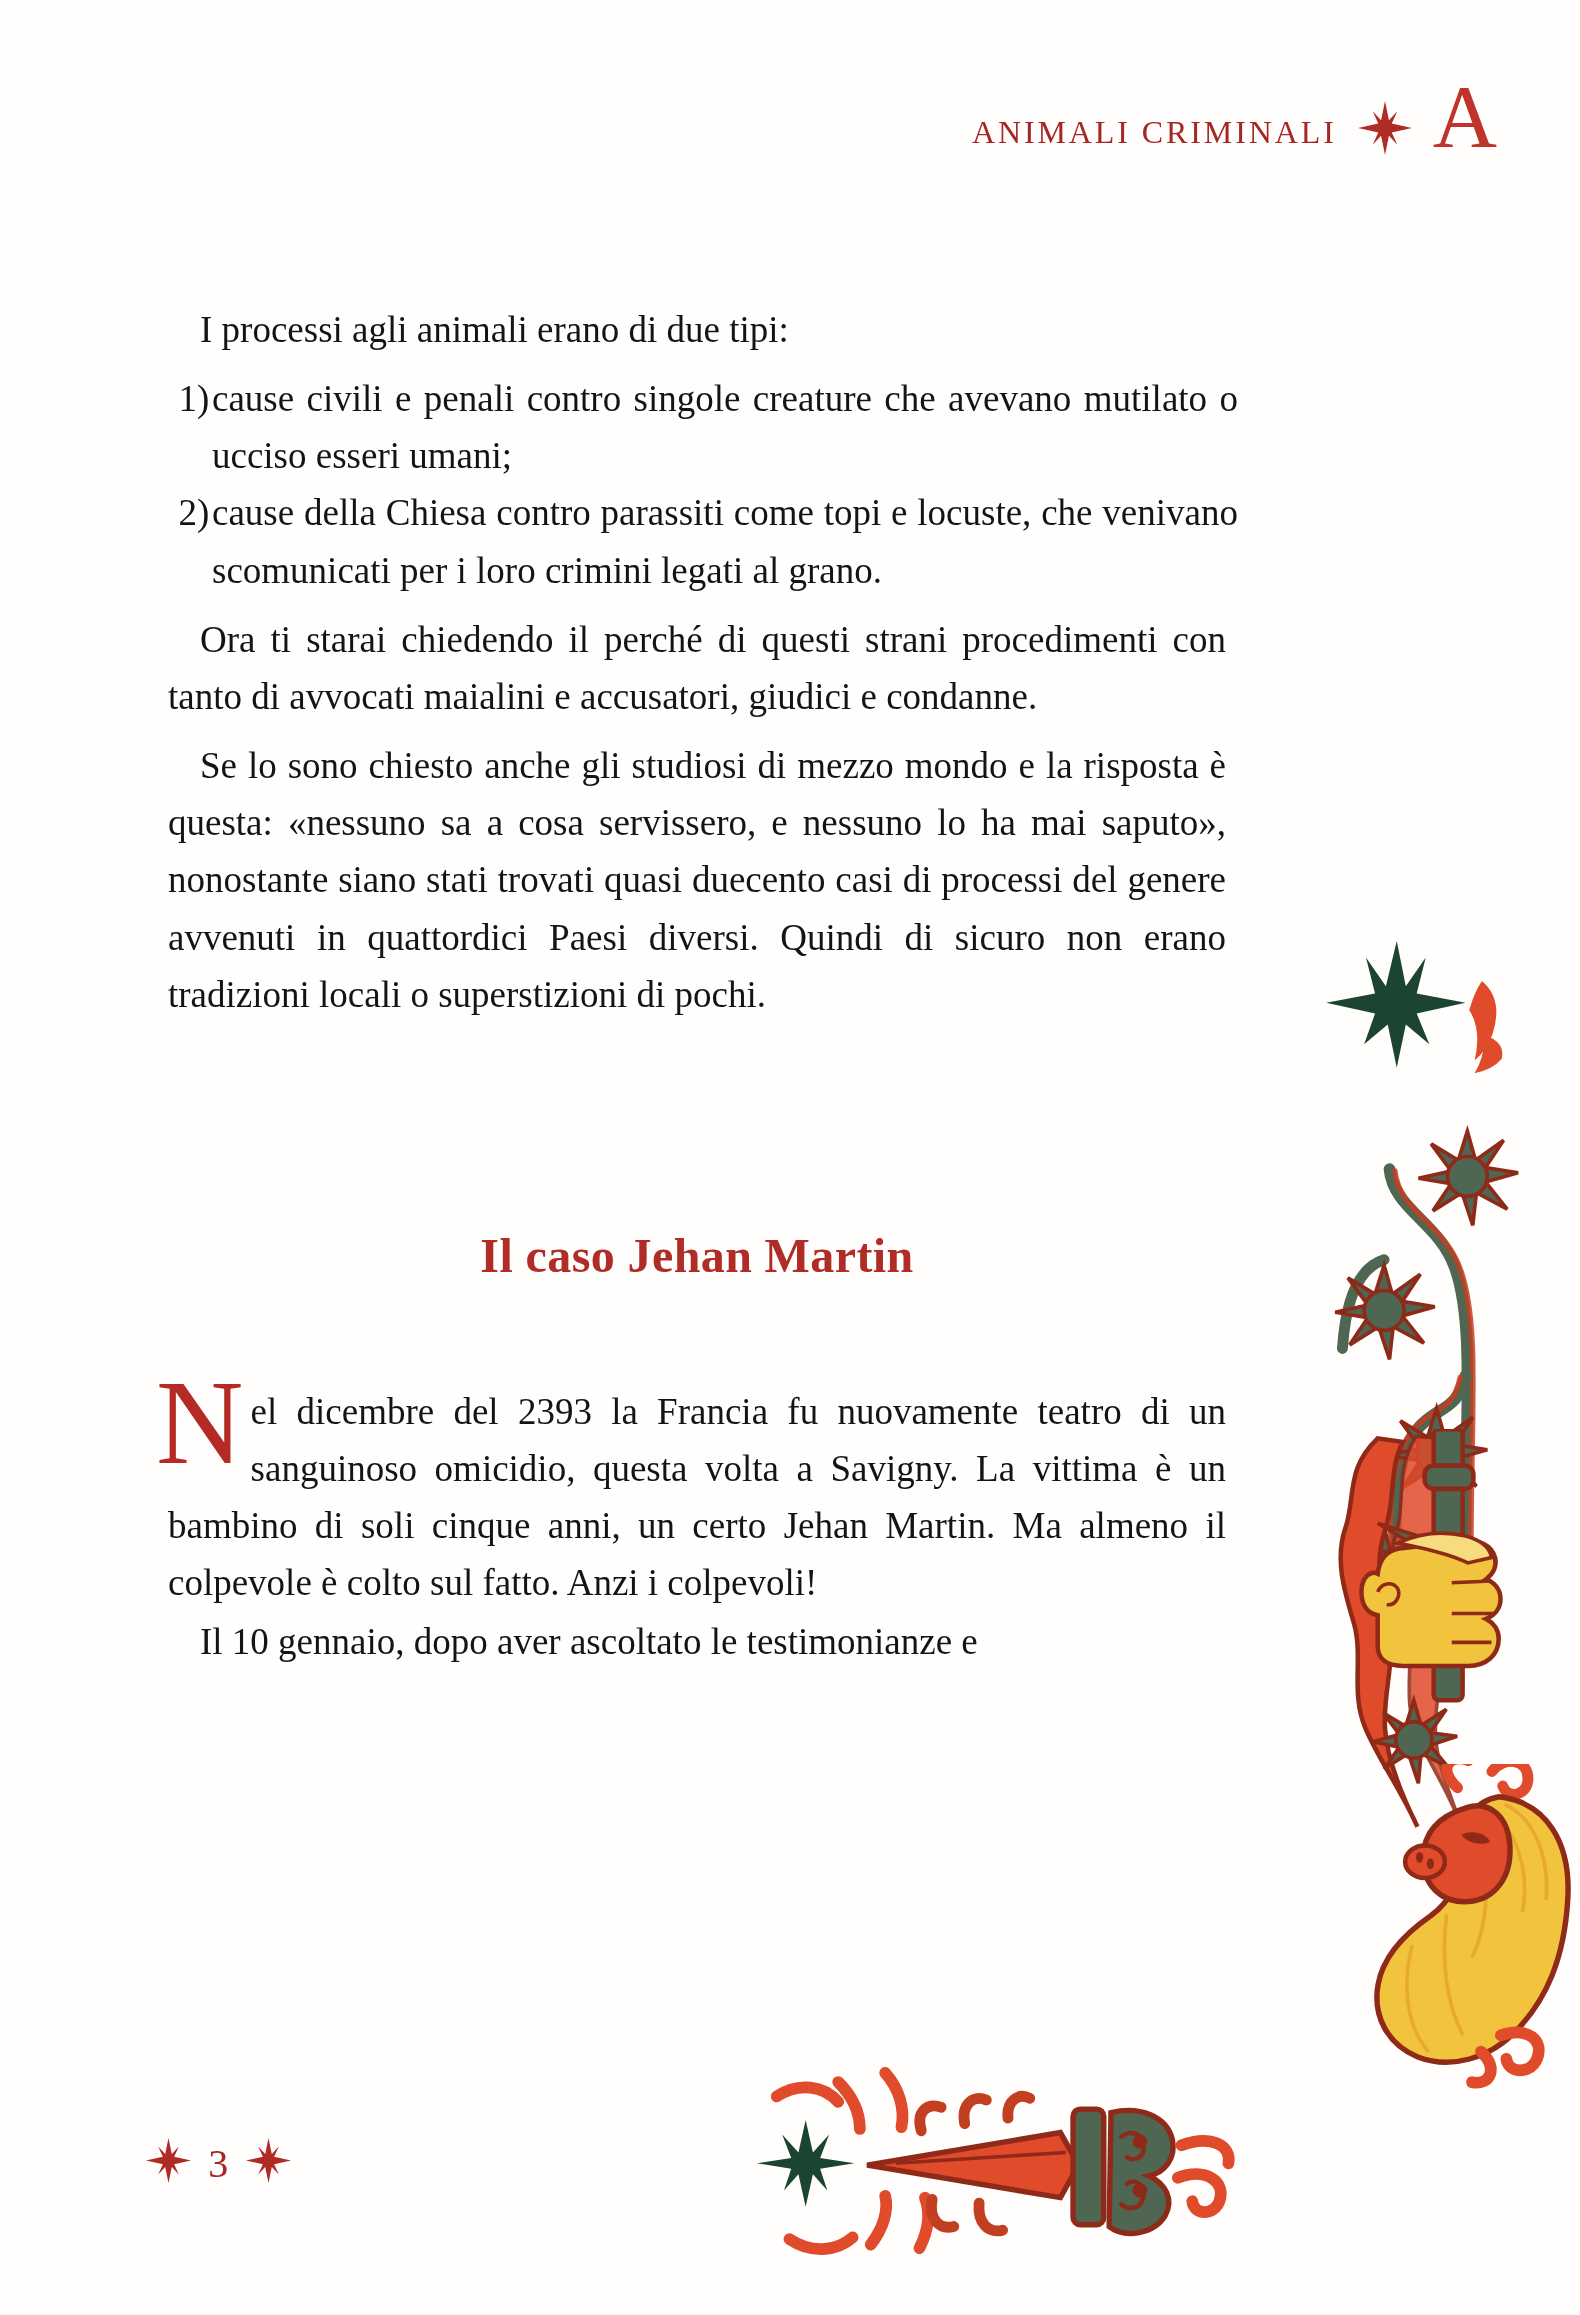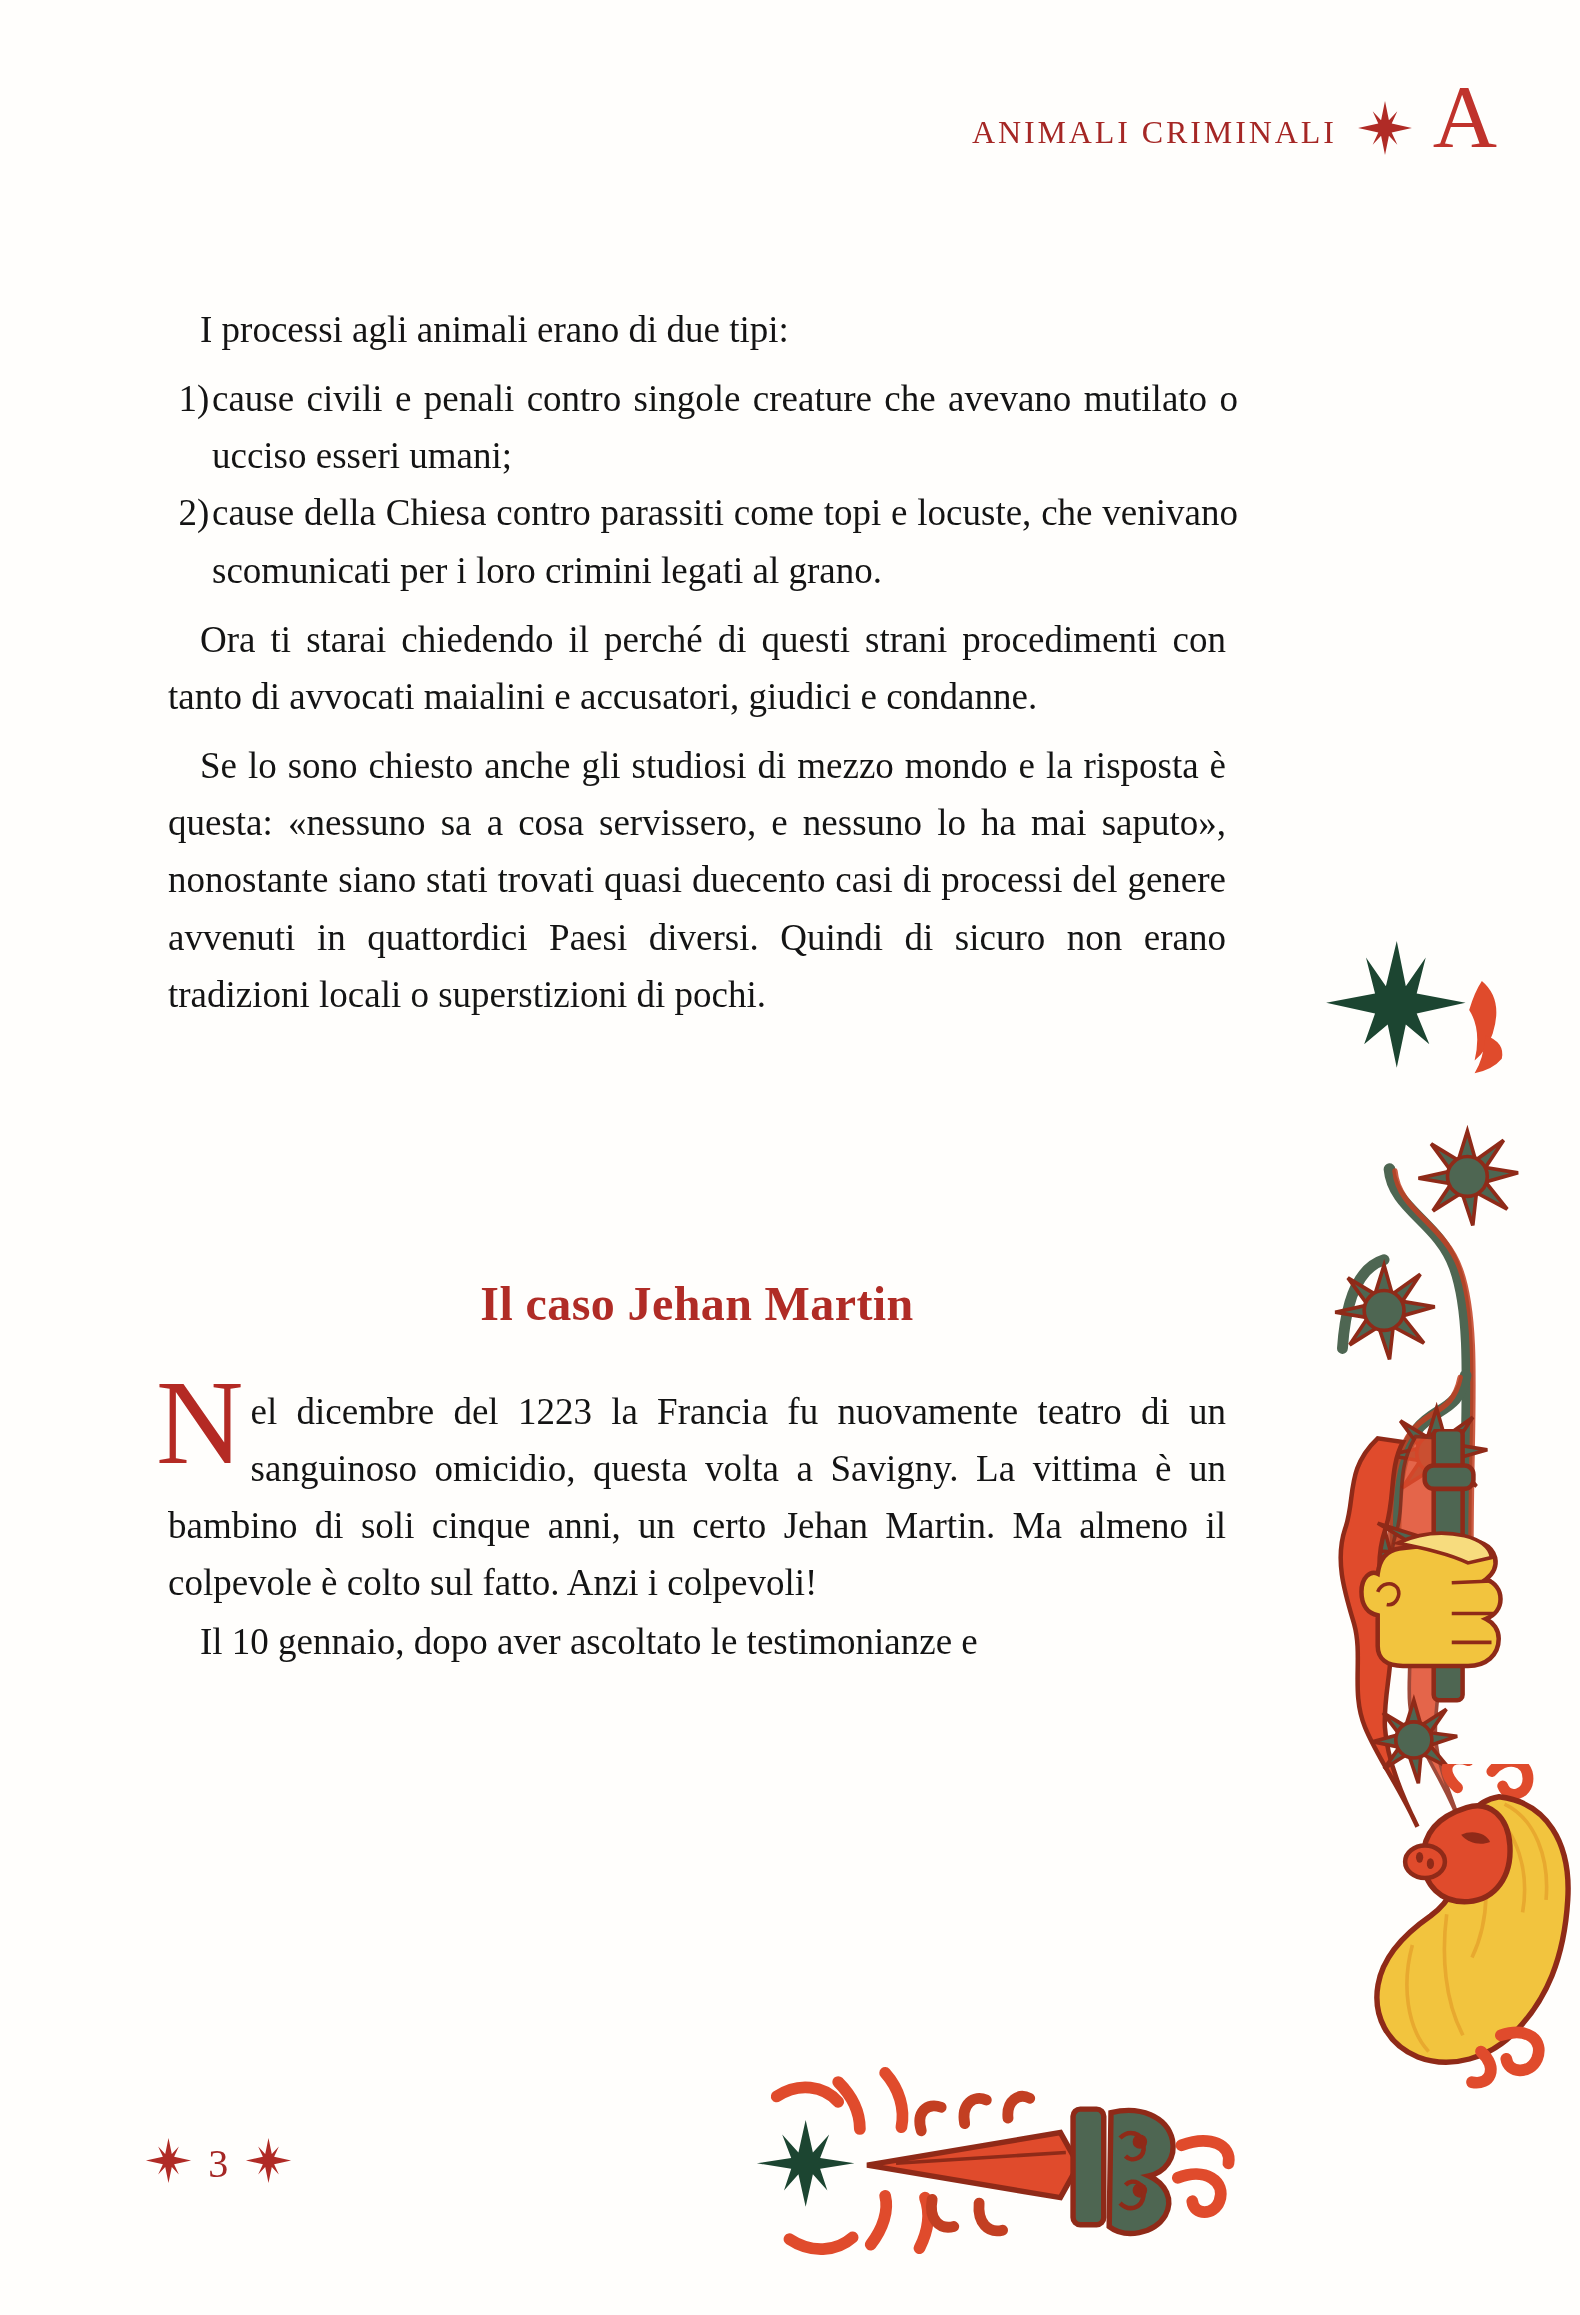--- a/index.html
+++ b/index.html
@@ -95,21 +95,21 @@
   .numbered-list .item-text {
     flex: 1 1 auto;
     text-align: justify;
   }
   .lead-line { text-indent: 29px; }
 
   
   .section-heading {
     position: absolute;
     left: 156px;
-    top: 1236px;
+    top: 1188px;
     width: 1082px;
     text-align: center;
     color: #b02c26;
     font-size: 48px;
     font-weight: bold;
     letter-spacing: 0.4px;
     font-family: "Liberation Serif", "DejaVu Serif", serif;
   }
 
   
@@ -192,21 +192,21 @@
     </ul>
 
     <p class="para">Ora ti starai chiedendo il perché di questi strani procedimenti con tanto di avvocati maialini e accusatori, giudici e condanne.</p>
     <p class="para">Se lo sono chiesto anche gli studiosi di mezzo mondo e la risposta è questa: «nessuno sa a cosa servissero, e nessuno lo ha mai saputo», nonostante siano stati trovati quasi duecento casi di processi del genere avvenuti in quattordici Paesi diversi. Quindi di sicuro non erano tradizioni locali o superstizioni di pochi.</p>
   </div>
 
   <h2 class="section-heading">Il caso Jehan Martin</h2>
 
   <div class="dropcap-block body-text">
     <span class="dropcap">N</span>
-    <p class="para noindent">el dicembre del 1223 la Francia fu nuovamente teatro di un sanguinoso omicidio, questa volta a Savigny. La vittima è un bambino di soli cinque anni, un certo Jehan Martin. Ma almeno il colpevole è colto sul fatto. Anzi i colpevoli!</p>
+    <p class="para noindent">el dicembre del 2393 la Francia fu nuovamente teatro di un sanguinoso omicidio, questa volta a Savigny. La vittima è un bambino di soli cinque anni, un certo Jehan Martin. Ma almeno il colpevole è colto sul fatto. Anzi i colpevoli!</p>
   </div>
 
   <div class="tail-block body-text">
     <p class="para">Il 10 gennaio, dopo aver ascoltato le testimonianze e</p>
   </div>
 
   <div class="page-footer">
     <span>
       <svg width="47" height="47" viewBox="0 0 100 100" aria-hidden="true">
         <path d="M50 2 L57 36 L72 20 L62 42 L98 50 L62 58 L72 80 L57 64 L50 98 L43 64 L28 80 L38 58 L2 50 L38 42 L28 20 L43 36 Z" fill="#b02b26"></path>

